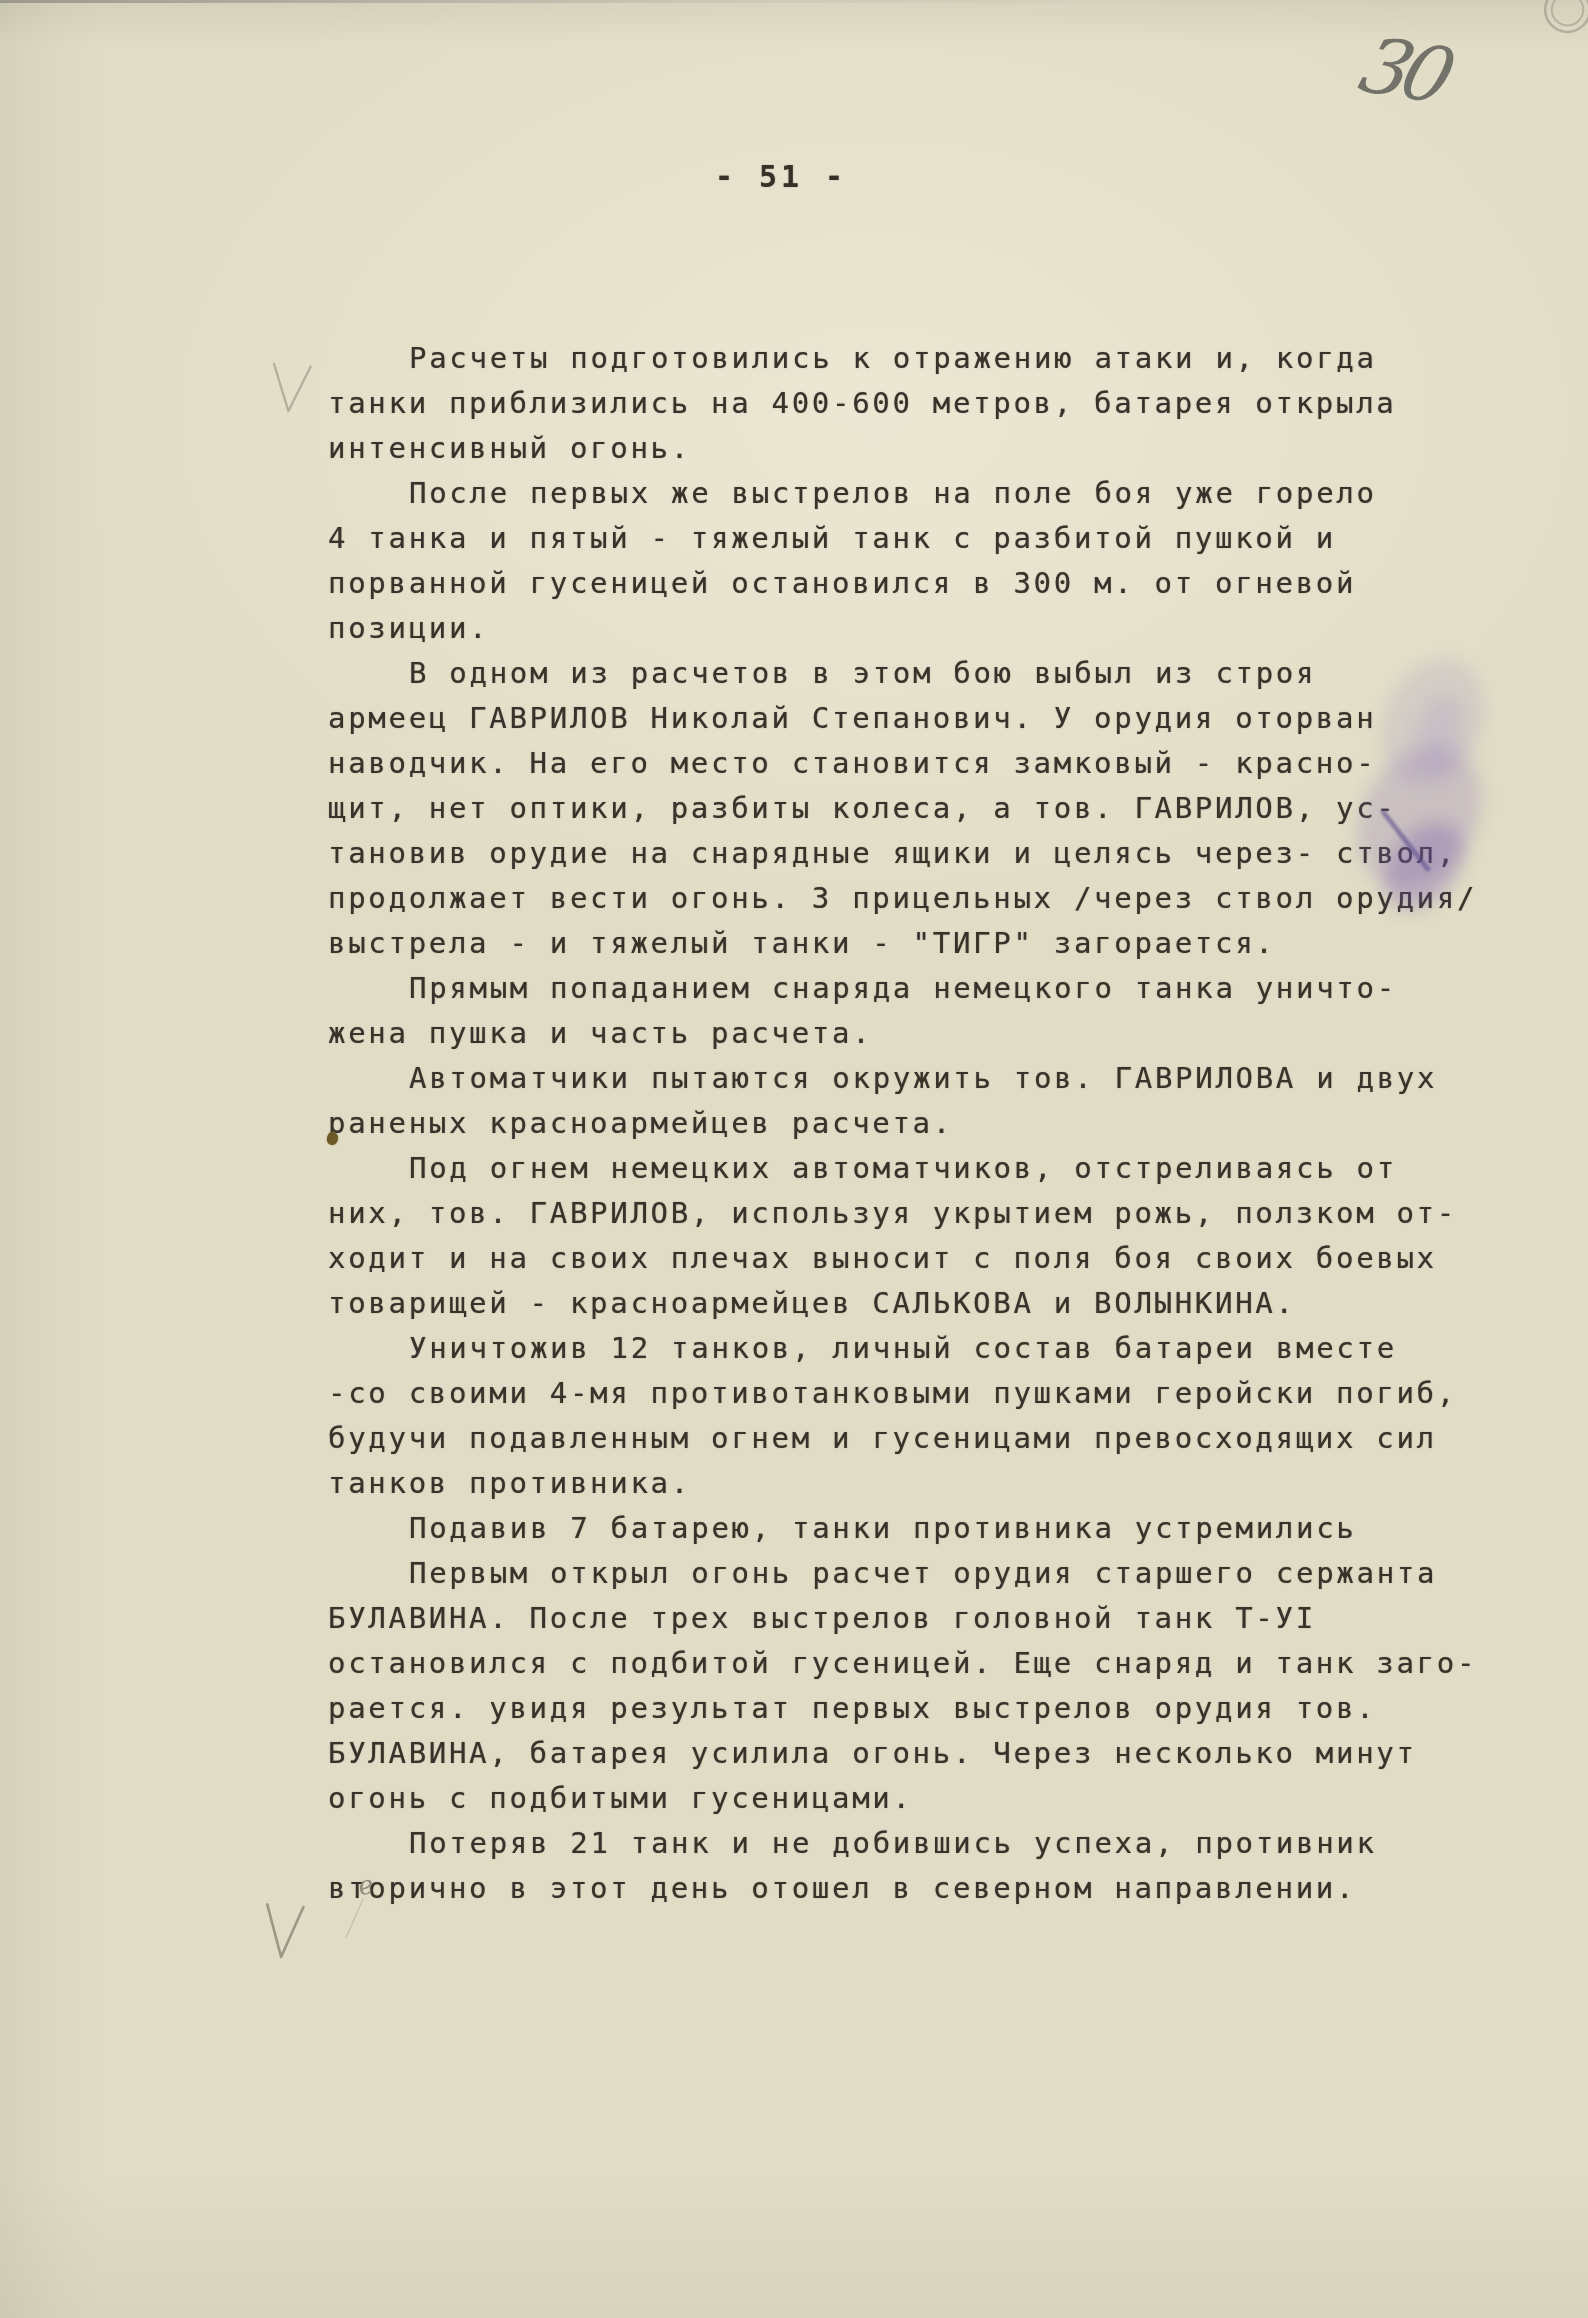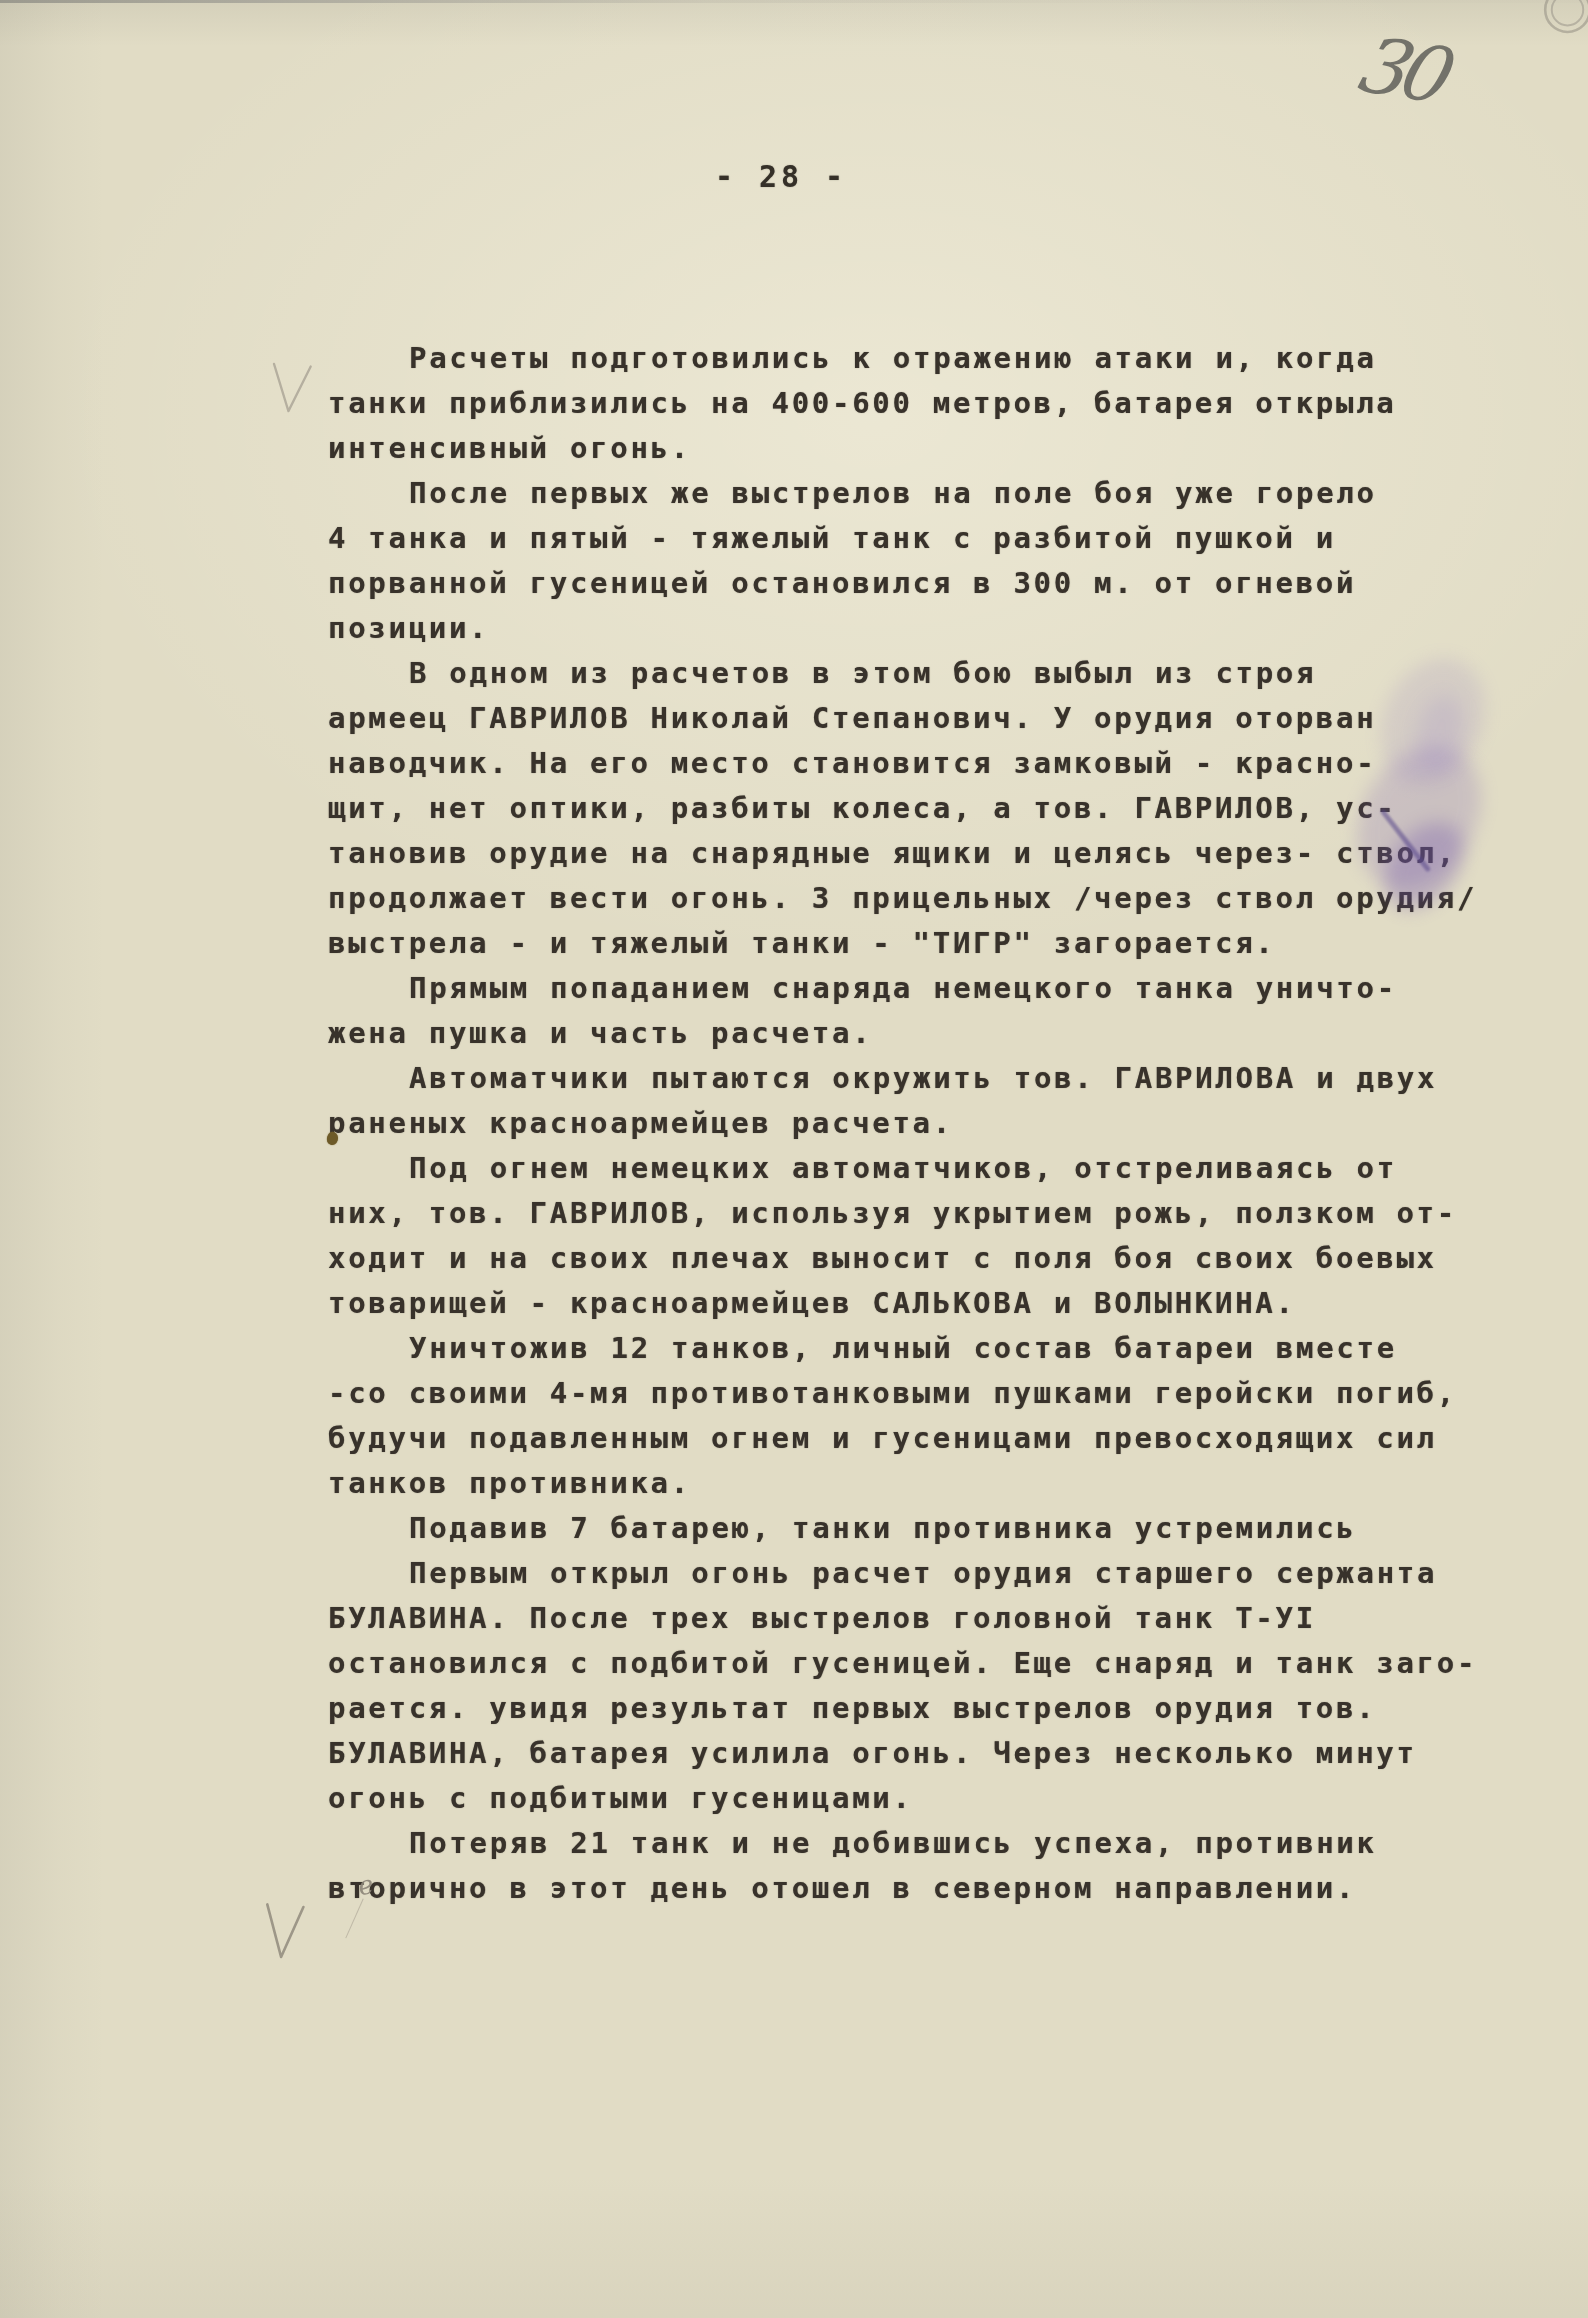--- a/index.html
+++ b/index.html
@@ -37,21 +37,21 @@
     font-family:"DejaVu Serif","Liberation Serif",serif;
     font-style:italic;
     font-size:77px;
     color:#60605a;
     transform:rotate(9deg) skewX(-8deg);
     letter-spacing:-7.9px;
     opacity:.85;
   }
   .body-text{
     position:absolute;left:328px;top:336px;width:1201px;
-    font-size:29px;line-height:45px;font-weight:700;
+    font-size:29px;line-height:45px;font-weight:400;
     letter-spacing:2.7px;
     color:#38322b;
     text-shadow:0 0 1.3px rgba(56,50,43,0.40), 0.3px 0.3px 0 rgba(56,50,43,0.25);
     white-space:nowrap;
   }
   .body-text .line{height:45px;}
   .body-text .line.indent{padding-left:81px;}
   .check{position:absolute;}
   .check svg{display:block;}
   .smudge{position:absolute;border-radius:50%;filter:blur(9.2px);}
@@ -89,21 +89,21 @@
 
   <div class="top-edge"></div>
 
   <svg class="corner-stamp" width="59" height="59" viewBox="0 0 90 90">
     <circle cx="45" cy="30" r="34" fill="none" stroke="#948f83" stroke-width="4"></circle>
     <circle cx="45" cy="30" r="24" fill="none" stroke="#9a958a" stroke-width="3"></circle>
   </svg>
 
   <div class="handwritten-number">30</div>
 
-  <div class="page-number">- 28 -</div>
+  <div class="page-number">- 51 -</div>
 
   <div class="body-text" id="body-text">
       <div class="line indent">Расчеты подготовились к отражению атаки и, когда</div>
       <div class="line">танки приблизились на 400-600 метров, батарея открыла</div>
       <div class="line">интенсивный огонь.</div>
       <div class="line indent">После первых же выстрелов на поле боя уже горело</div>
       <div class="line">4 танка и пятый - тяжелый танк с разбитой пушкой и</div>
       <div class="line">порванной гусеницей остановился в 300 м. от огневой</div>
       <div class="line">позиции.</div>
       <div class="line indent">В одном из расчетов в этом бою выбыл из строя</div>

